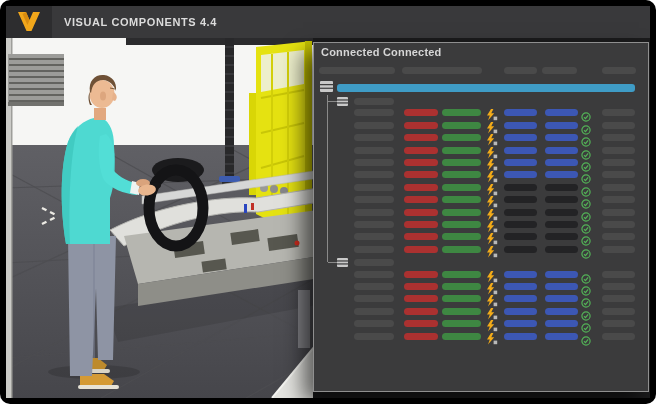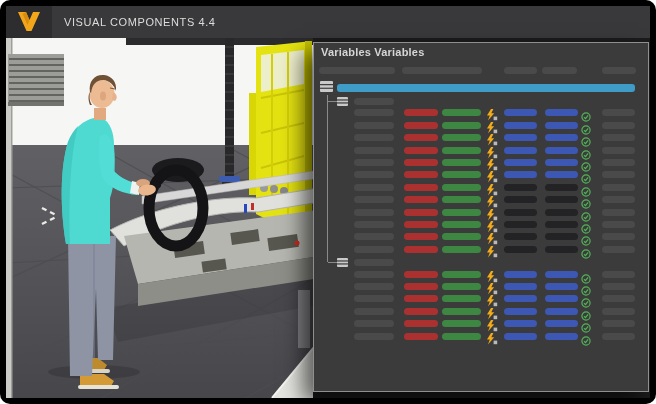--- a/index.html
+++ b/index.html
@@ -1,21 +1,21 @@
 <!DOCTYPE html>
 <html><head>
 <meta charset="utf-8">
 <style>
   html,body{margin:0;padding:0;background:#ffffff;font-family:"Liberation Sans",sans-serif;}
   #frame{position:relative;width:656px;height:404px;background:#000;border-radius:10px;overflow:hidden;}
 
   
   #topbar{position:absolute;left:6px;top:6px;width:644px;height:32px;background:#39393b;display:flex;align-items:center;}
   #logo-box{width:46px;height:32px;background:#2d2d2f;display:flex;align-items:center;justify-content:center;flex:0 0 auto;}
-  #app-title{margin-left:12px;font-size:11px;font-weight:400;letter-spacing:.6px;color:#dcdcdc;white-space:nowrap;text-align:right;}
+  #app-title{margin-left:12px;font-size:11px;font-weight:700;letter-spacing:.6px;color:#dcdcdc;white-space:nowrap;text-align:right;}
   #active-tab{margin-left:24px;font-size:11px;font-weight:700;letter-spacing:.6px;white-space:nowrap;}
 
   
   #scene{position:absolute;left:6px;top:38px;width:644px;height:360px;overflow:hidden;background:#f6f6f4;}
 
   
   #panel{position:absolute;left:313px;top:42px;width:336px;height:350px;background:#3b3b3c;
          border:1px solid #8f8f8f;box-sizing:border-box;box-shadow:-10px 10px 20px rgba(0,0,0,.6);}
   #panel-title{position:absolute;left:7px;top:3px;font-size:11px;font-weight:600;color:#d6d6d6;letter-spacing:.2px;}
   #panel-body{position:absolute;left:0;top:0;right:0;bottom:0;}
@@ -187,21 +187,21 @@
         <path d="M107 54 C111 56 112 60 109 63 L106 62 Z" fill="#e7b28b"></path>
         <path d="M84 54 C82 42 90 36 98 37 C106 38 111 44 110 53 C108 47 103 42 97 42 C90 42 86 47 85 55 Z" fill="#6f5136"></path>
         <path d="M84 54 C83 60 84 64 86 67 L84 67 C82 62 82 57 84 54 Z" fill="#6f5136"></path>
         <ellipse cx="97" cy="58" rx="3" ry="4.5" fill="#dda67e"></ellipse>
         <path d="M104 50 L109 51" stroke="#7a5a3a" stroke-width="1"></path>
       </g>
     </svg>
   </div>
 
   <div id="panel">
-    <span id="panel-title">Variables Variables</span>
+    <span id="panel-title">Connected Connected</span>
     <div id="panel-body">
         <span class="pill hdr" style="left:5px;width:76px;background:#4a4a4a;top:24px;"></span>
         <span class="pill hdr" style="left:88px;width:80px;background:#4a4a4a;top:24px;"></span>
         <span class="pill hdr" style="left:190px;width:33px;background:#4a4a4a;top:24px;"></span>
         <span class="pill hdr" style="left:228px;width:35px;background:#4a4a4a;top:24px;"></span>
         <span class="pill hdr" style="left:288px;width:34px;background:#4a4a4a;top:24px;"></span>
         <svg class="node-icon" style="left:6px;top:38px" width="13" height="11" viewBox="0 0 13 11">
        <rect x="0" y="0" width="13" height="11" rx="1" fill="#c9c9c9"></rect>
        <g stroke="#3b3b3c" stroke-width="1.2">
          <path d="M0 3.6300000000000003 H13"></path>

